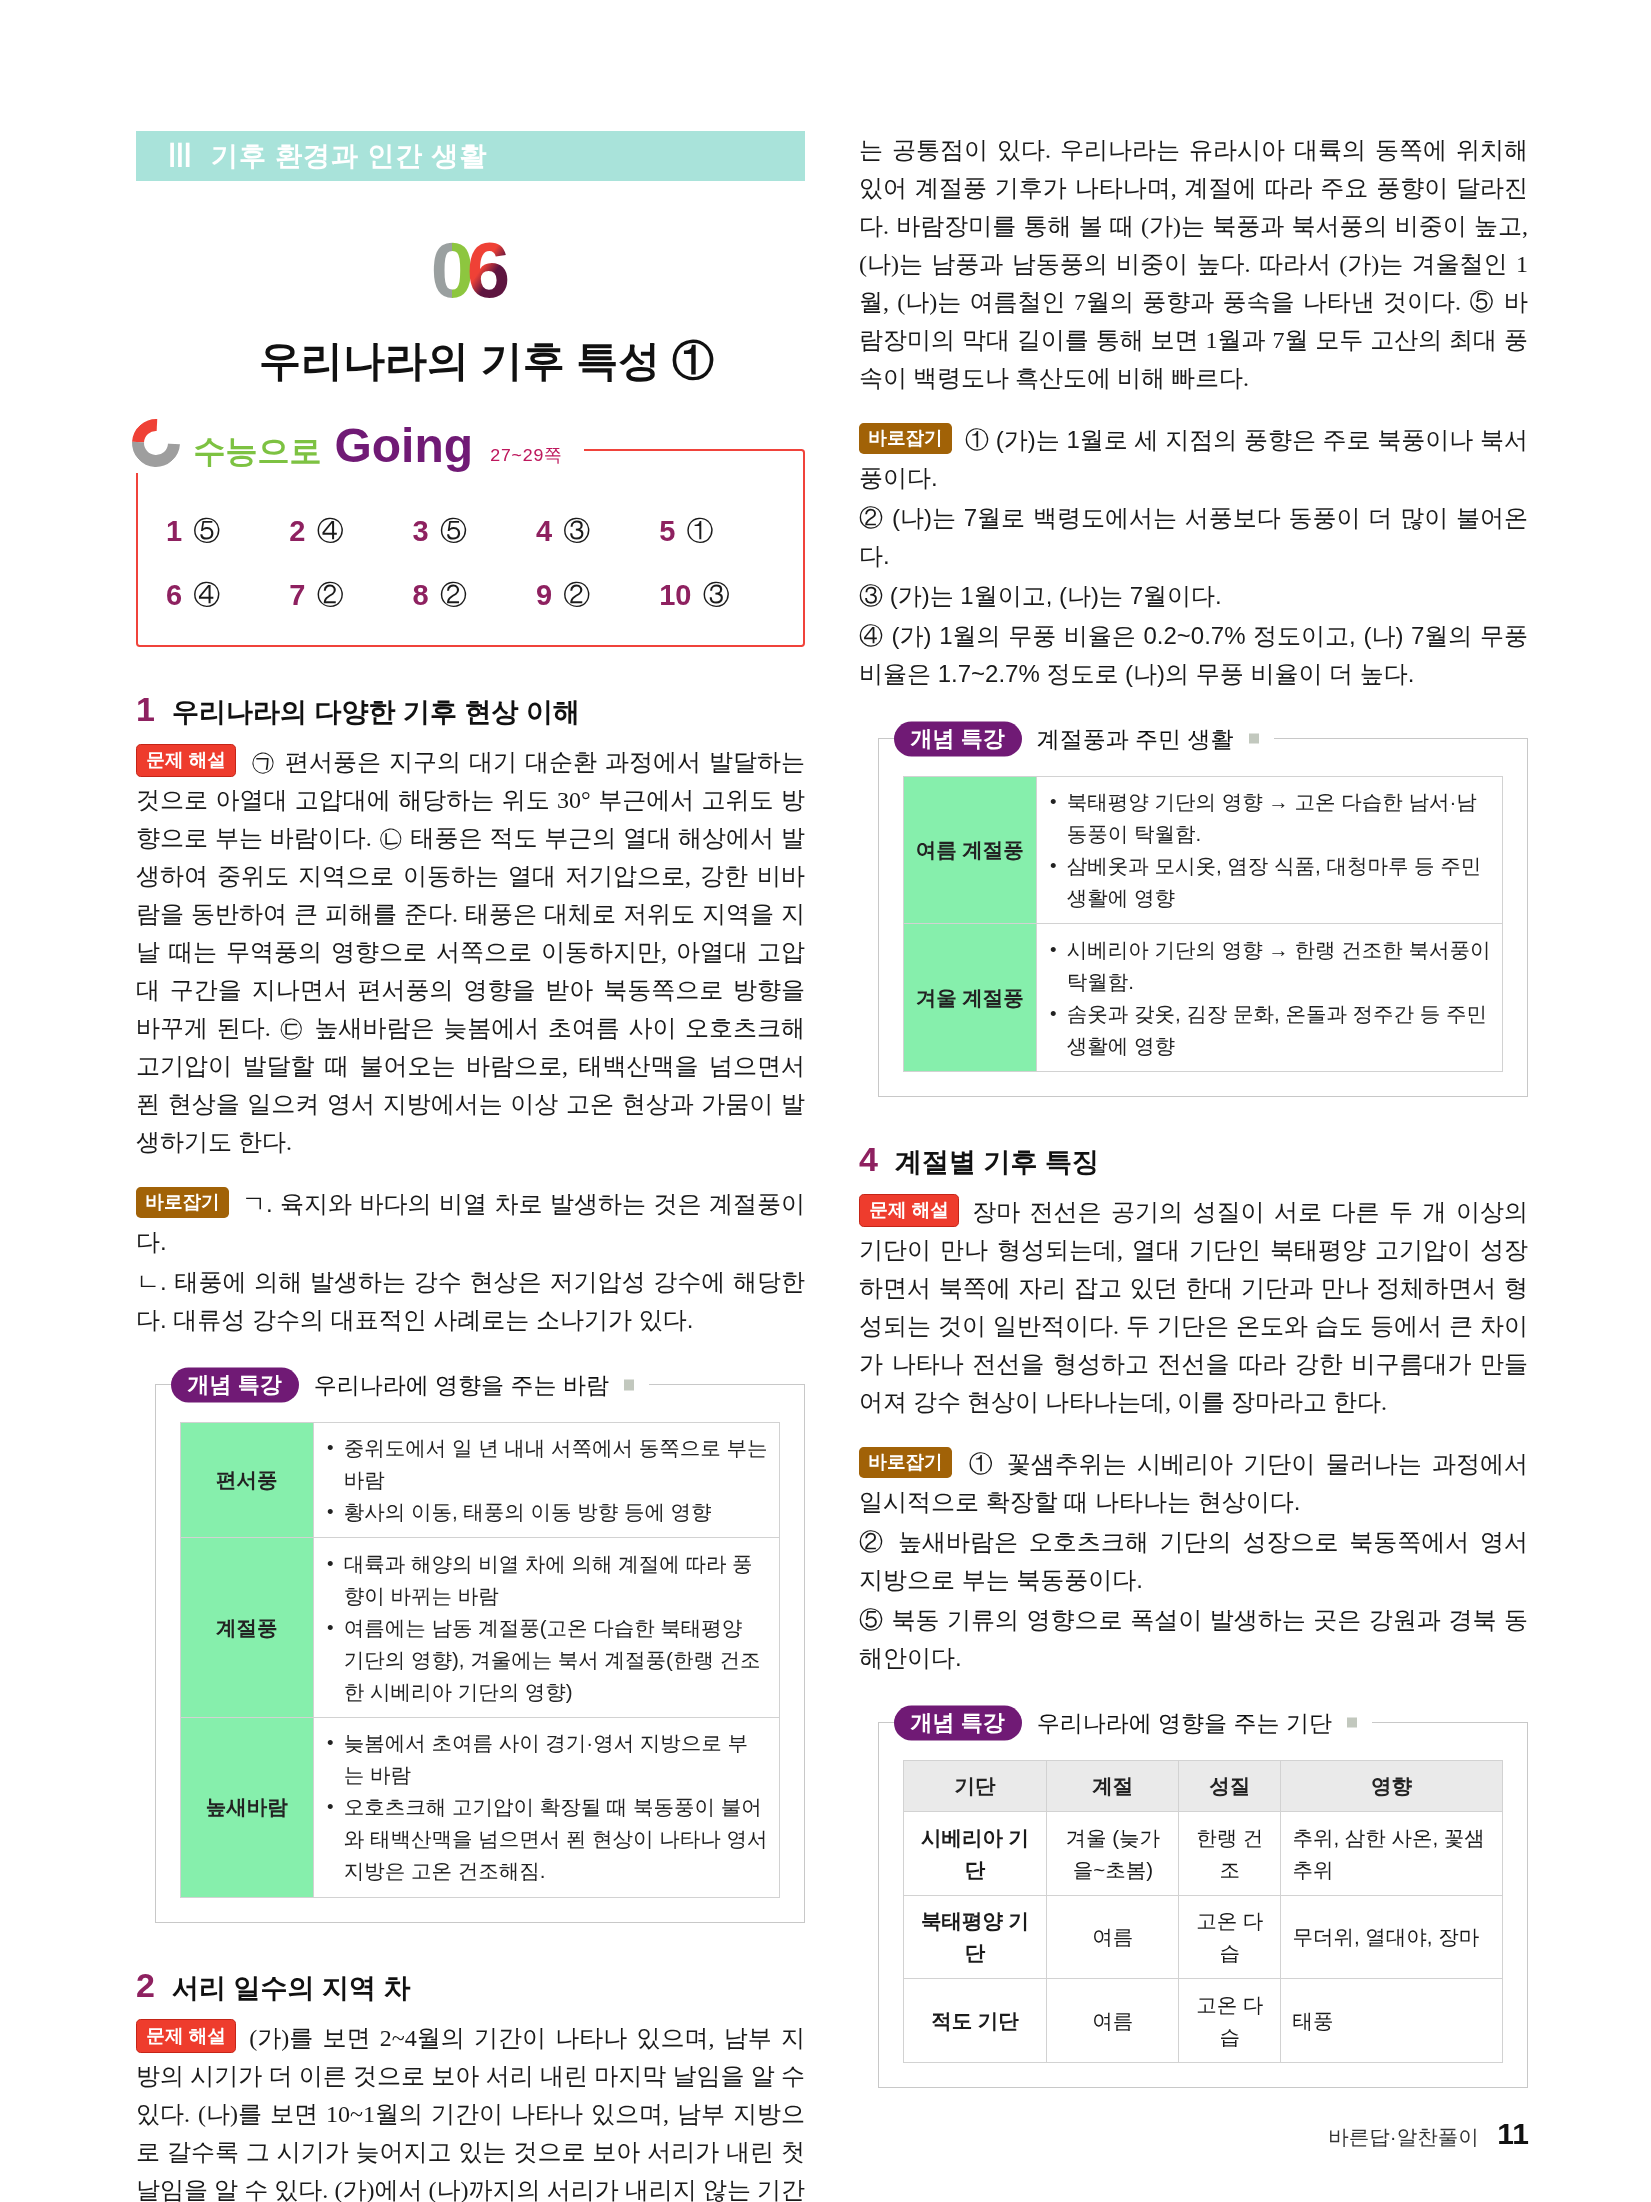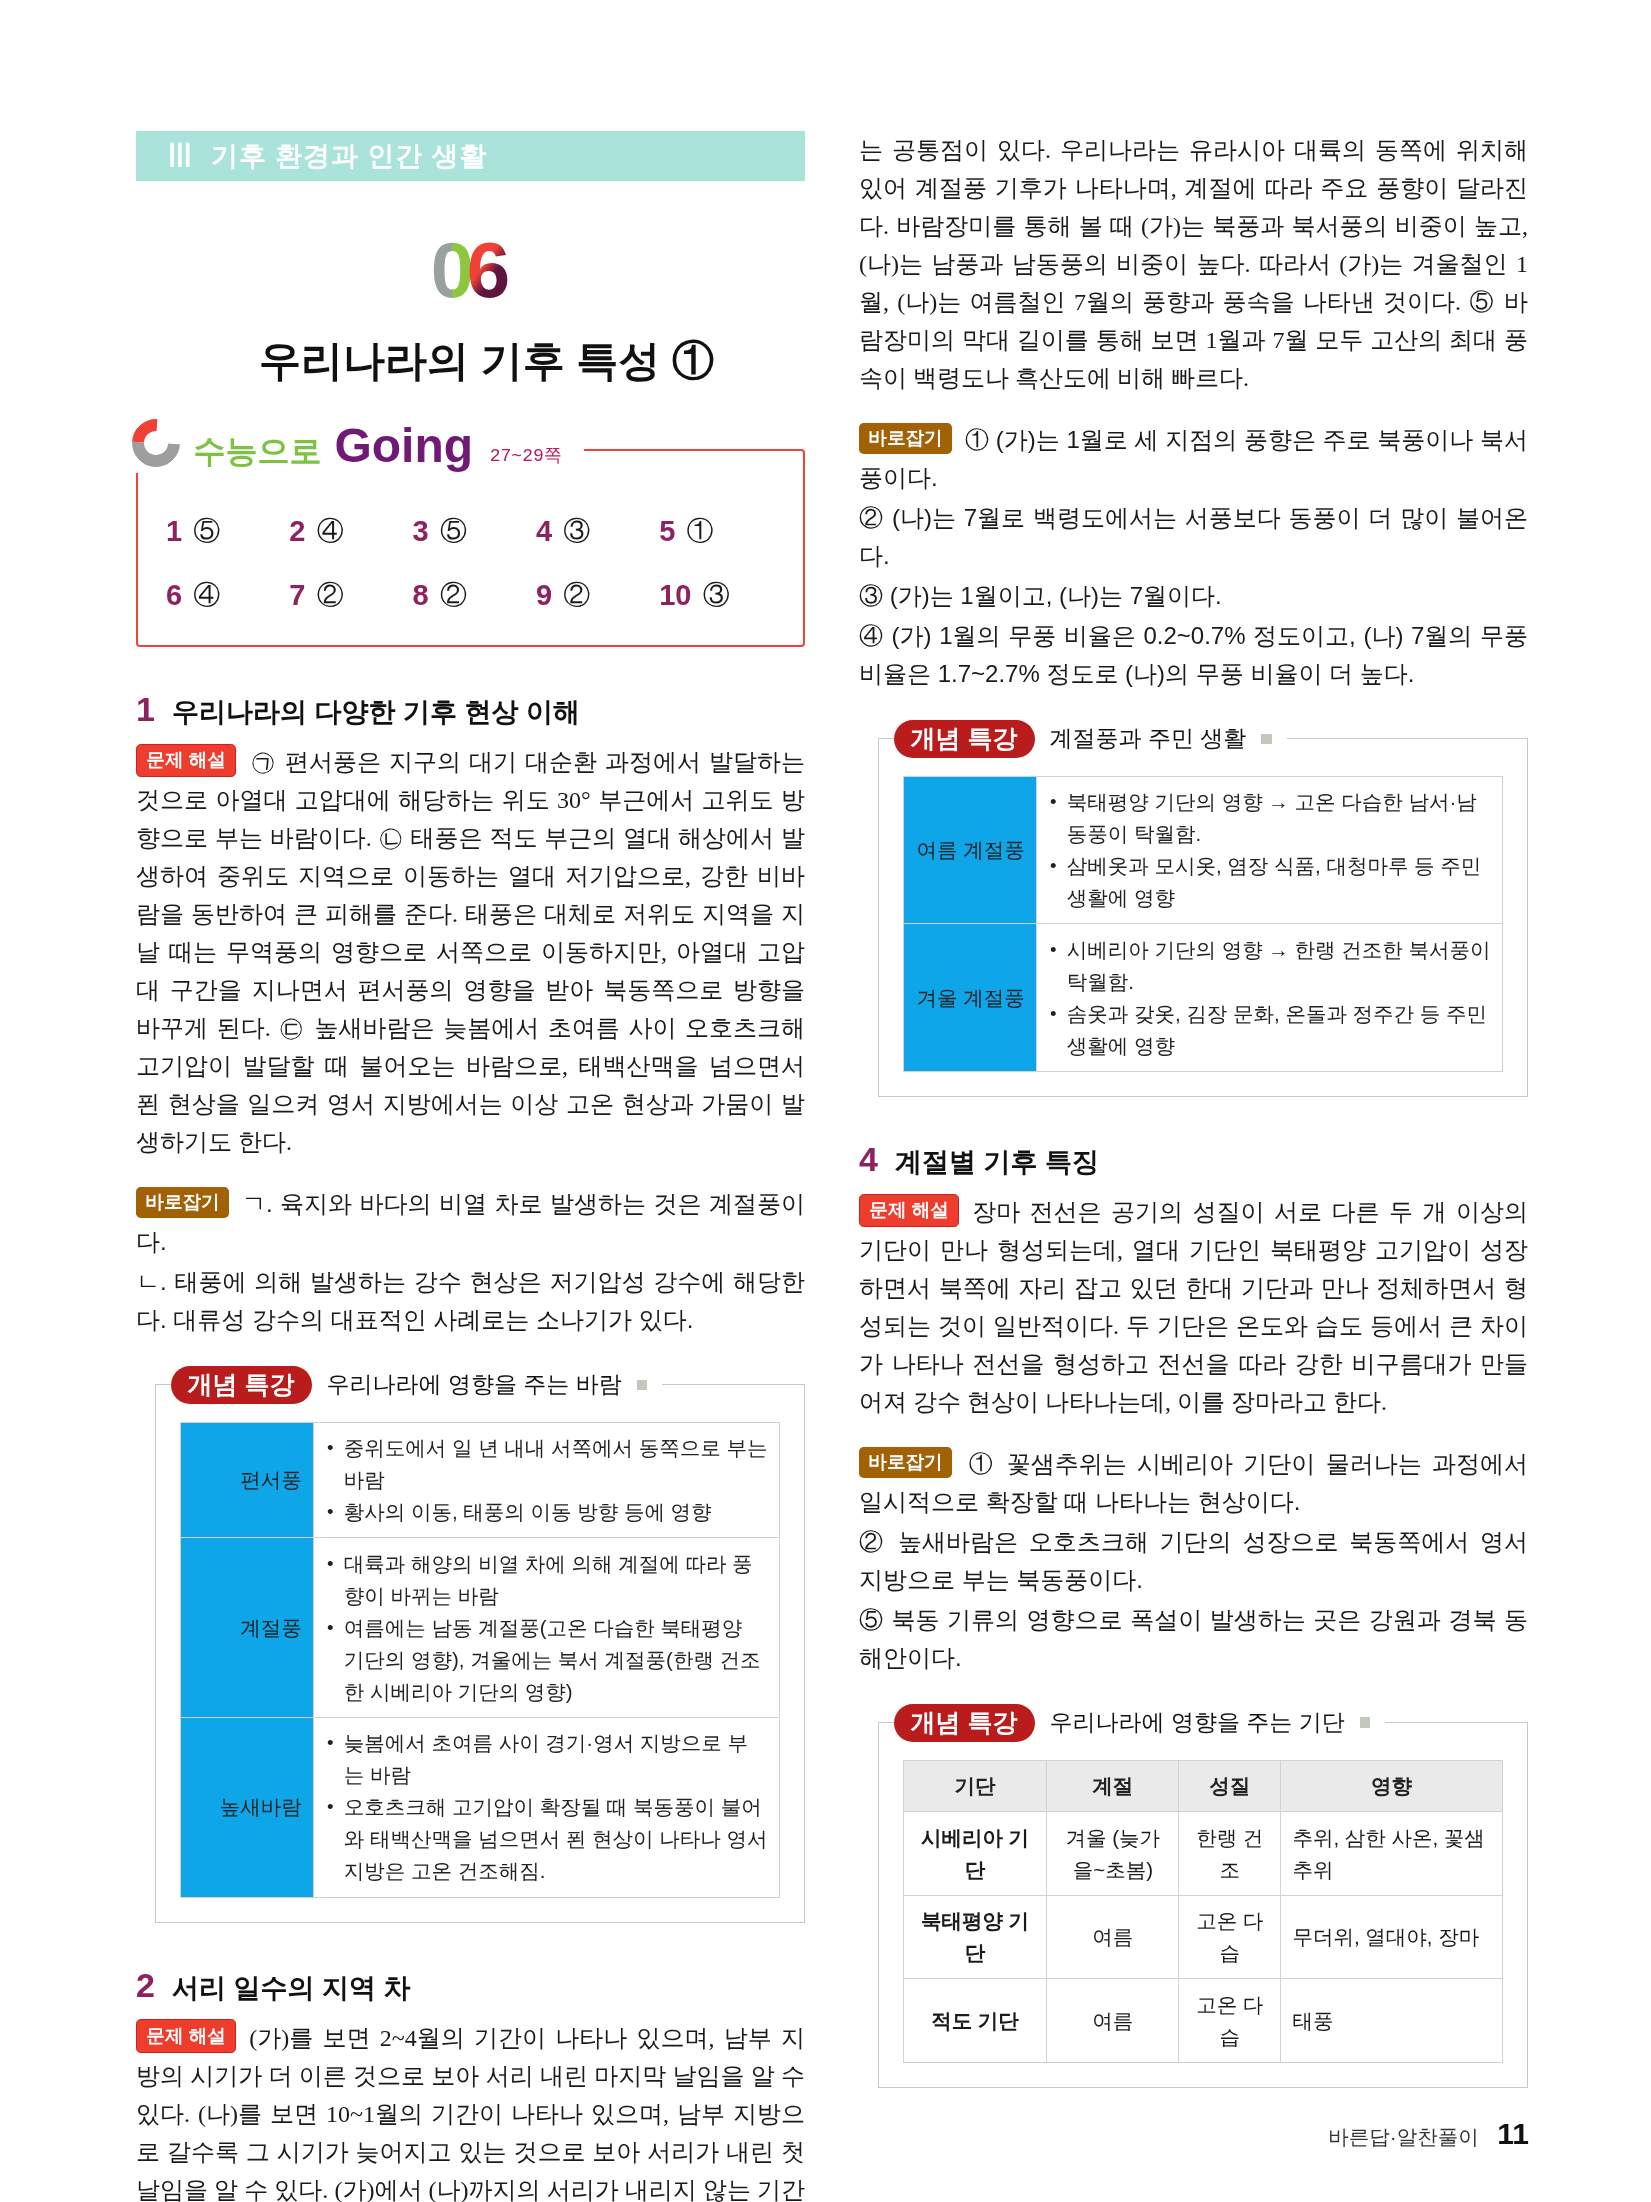--- a/index.html
+++ b/index.html
@@ -49,27 +49,27 @@
   .badge-explain{background:#ee3c2d;color:#fff;border:0.9px solid #c52417;}
   .badge-fix{background:#a16207;color:#fff;}
   .fix-block{margin-top:11.2px;}
   .fix-line{font-size:24px;line-height:38px;text-align:justify;font-family:"Liberation Sans",sans-serif;}
   .fix-line + .fix-line{margin-top:1.9px;}
 
   
   .concept{position:relative;border:1.9px solid #c8c8c8;margin:45px 0 0 18.6px;padding:37px 24px 24px 24px;}
   .concept-head{position:absolute;top:0;left:15px;transform:translateY(-50%);display:flex;
                 align-items:center;gap:15px;background:#fff;padding-right:15px;}
-  .badge-concept{background:#b91c1c;color:#fff;font-family:"Liberation Sans",sans-serif;font-weight:bold;
-                 font-size:25px;padding:6.5px 17px;border-radius:931px;line-height:1;}
+  .badge-concept{background:#701a75;color:#fff;font-family:"Liberation Sans",sans-serif;font-weight:bold;
+                 font-size:22px;padding:6.5px 17px;border-radius:931px;line-height:1;}
   .concept-title{font-family:"Liberation Sans",sans-serif;font-weight:normal;font-size:23px;color:#111;}
   .concept-sq{width:10.3px;height:10.3px;background:#c2c8be;display:inline-block;}
   table.ctable{width:100%;border-collapse:collapse;font-family:"Liberation Sans",sans-serif;}
   table.ctable td,table.ctable th{border:1.9px solid #d2d2d2;font-size:20.5px;line-height:32px;padding:9.3px 11.2px;}
-  td.clabel{background:#0ea5e9;font-weight:normal;text-align:right;width:110px;color:#222;}
+  td.clabel{background:#86efac;font-weight:bold;text-align:center;width:110px;color:#222;}
   td.ccontent{background:#fff;color:#222;text-align:left;}
   .citem{position:relative;padding-left:18.6px;}
   .citem::before{content:"•";position:absolute;left:1.9px;top:0;font-size:18.6px;}
   table.ctable th{background:#eaeaea;font-weight:bold;text-align:center;color:#222;}
   td.ccenter{text-align:center;}
 
   
   .footer{position:absolute;right:123px;bottom:52px;display:flex;align-items:baseline;gap:18.6px;
           font-family:"Liberation Sans",sans-serif;}
   .footer-label{font-size:20.5px;color:#333;}

